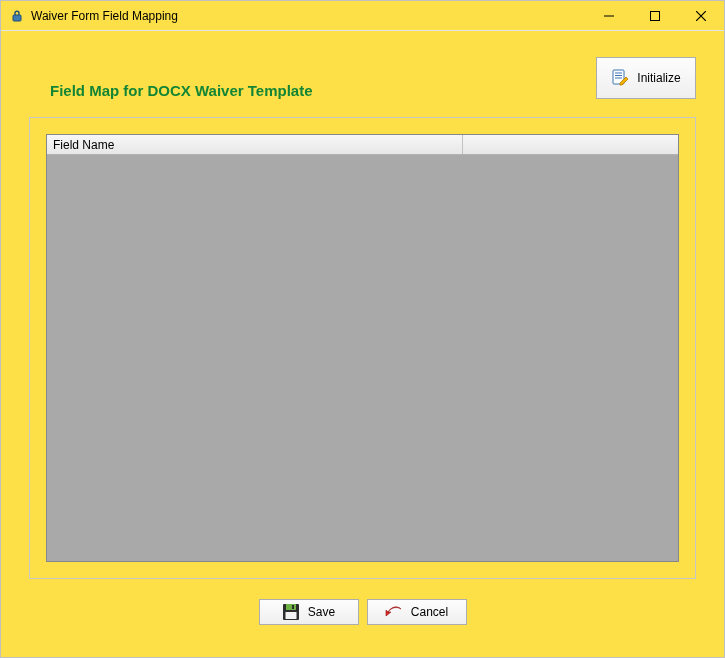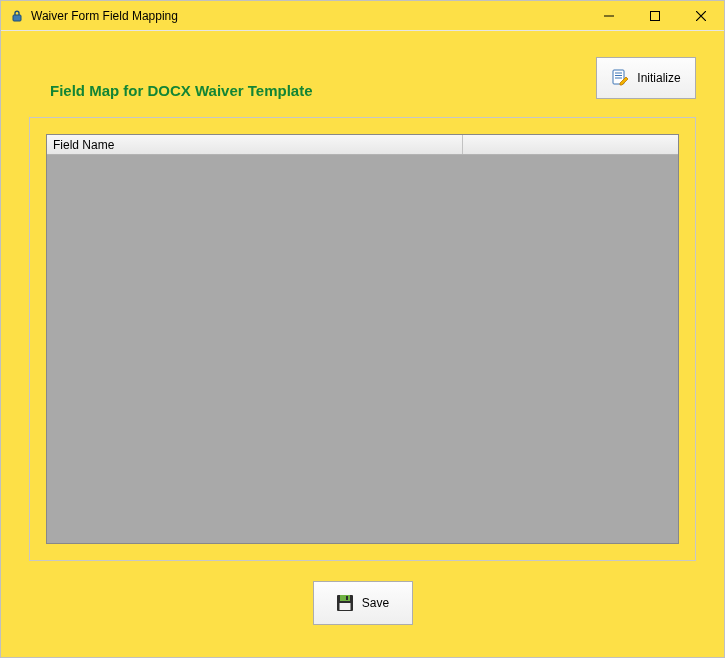--- a/index.html
+++ b/index.html
@@ -123,21 +123,21 @@
     .col-map { flex: 1; }
     .grid-body {
       flex: 1;
     }
     .footer-buttons {
       display: flex;
       justify-content: center;
       gap: 8px;
       padding-bottom: 18px;
     }
-    .btn-save, .btn-cancel { width: 100px; height: 44px; }
+    .btn-save, .btn-cancel { width: 100px; height: 26px; }
     .btn-save .icon svg, .btn-cancel .icon svg { width:18px; height:18px; }
   </style>
 </head>
 <body>
 
 <div class="window">
   <div class="titlebar">
     <span class="app-icon">
       <svg width="14" height="14" viewBox="0 0 14 14">
         <rect x="3" y="6" width="8" height="6" rx="1" fill="#3f7bb0" stroke="#1d4f78"></rect>
@@ -196,15 +196,23 @@
         <span class="icon">
           <svg width="18" height="18" viewBox="0 0 18 18">
             <rect x="1" y="1" width="16" height="16" rx="1" fill="#2d2d2d"></rect>
             <rect x="4" y="1" width="10" height="6" fill="#6fb243"></rect>
             <rect x="10" y="2" width="2" height="4" fill="#2d2d2d"></rect>
             <rect x="3.5" y="9" width="11" height="7" fill="#f3f3f3"></rect>
           </svg>
         </span>
         <span>Save</span>
       </button>
+      <button class="btn btn-cancel">
+        <span class="icon">
+          <svg width="18" height="18" viewBox="0 0 18 18">
+            <path d="M16 6 C 11 3, 6 5, 3 9 L6 9 L1 13 L1 7 L3 9 C 6 4, 12 2, 16 6 Z" fill="#d62424" stroke="#941010" stroke-width="0.6"></path>
+          </svg>
+        </span>
+        <span>Cancel</span>
+      </button>
     </div>
   </div>
 </div>
 
 </body></html>

